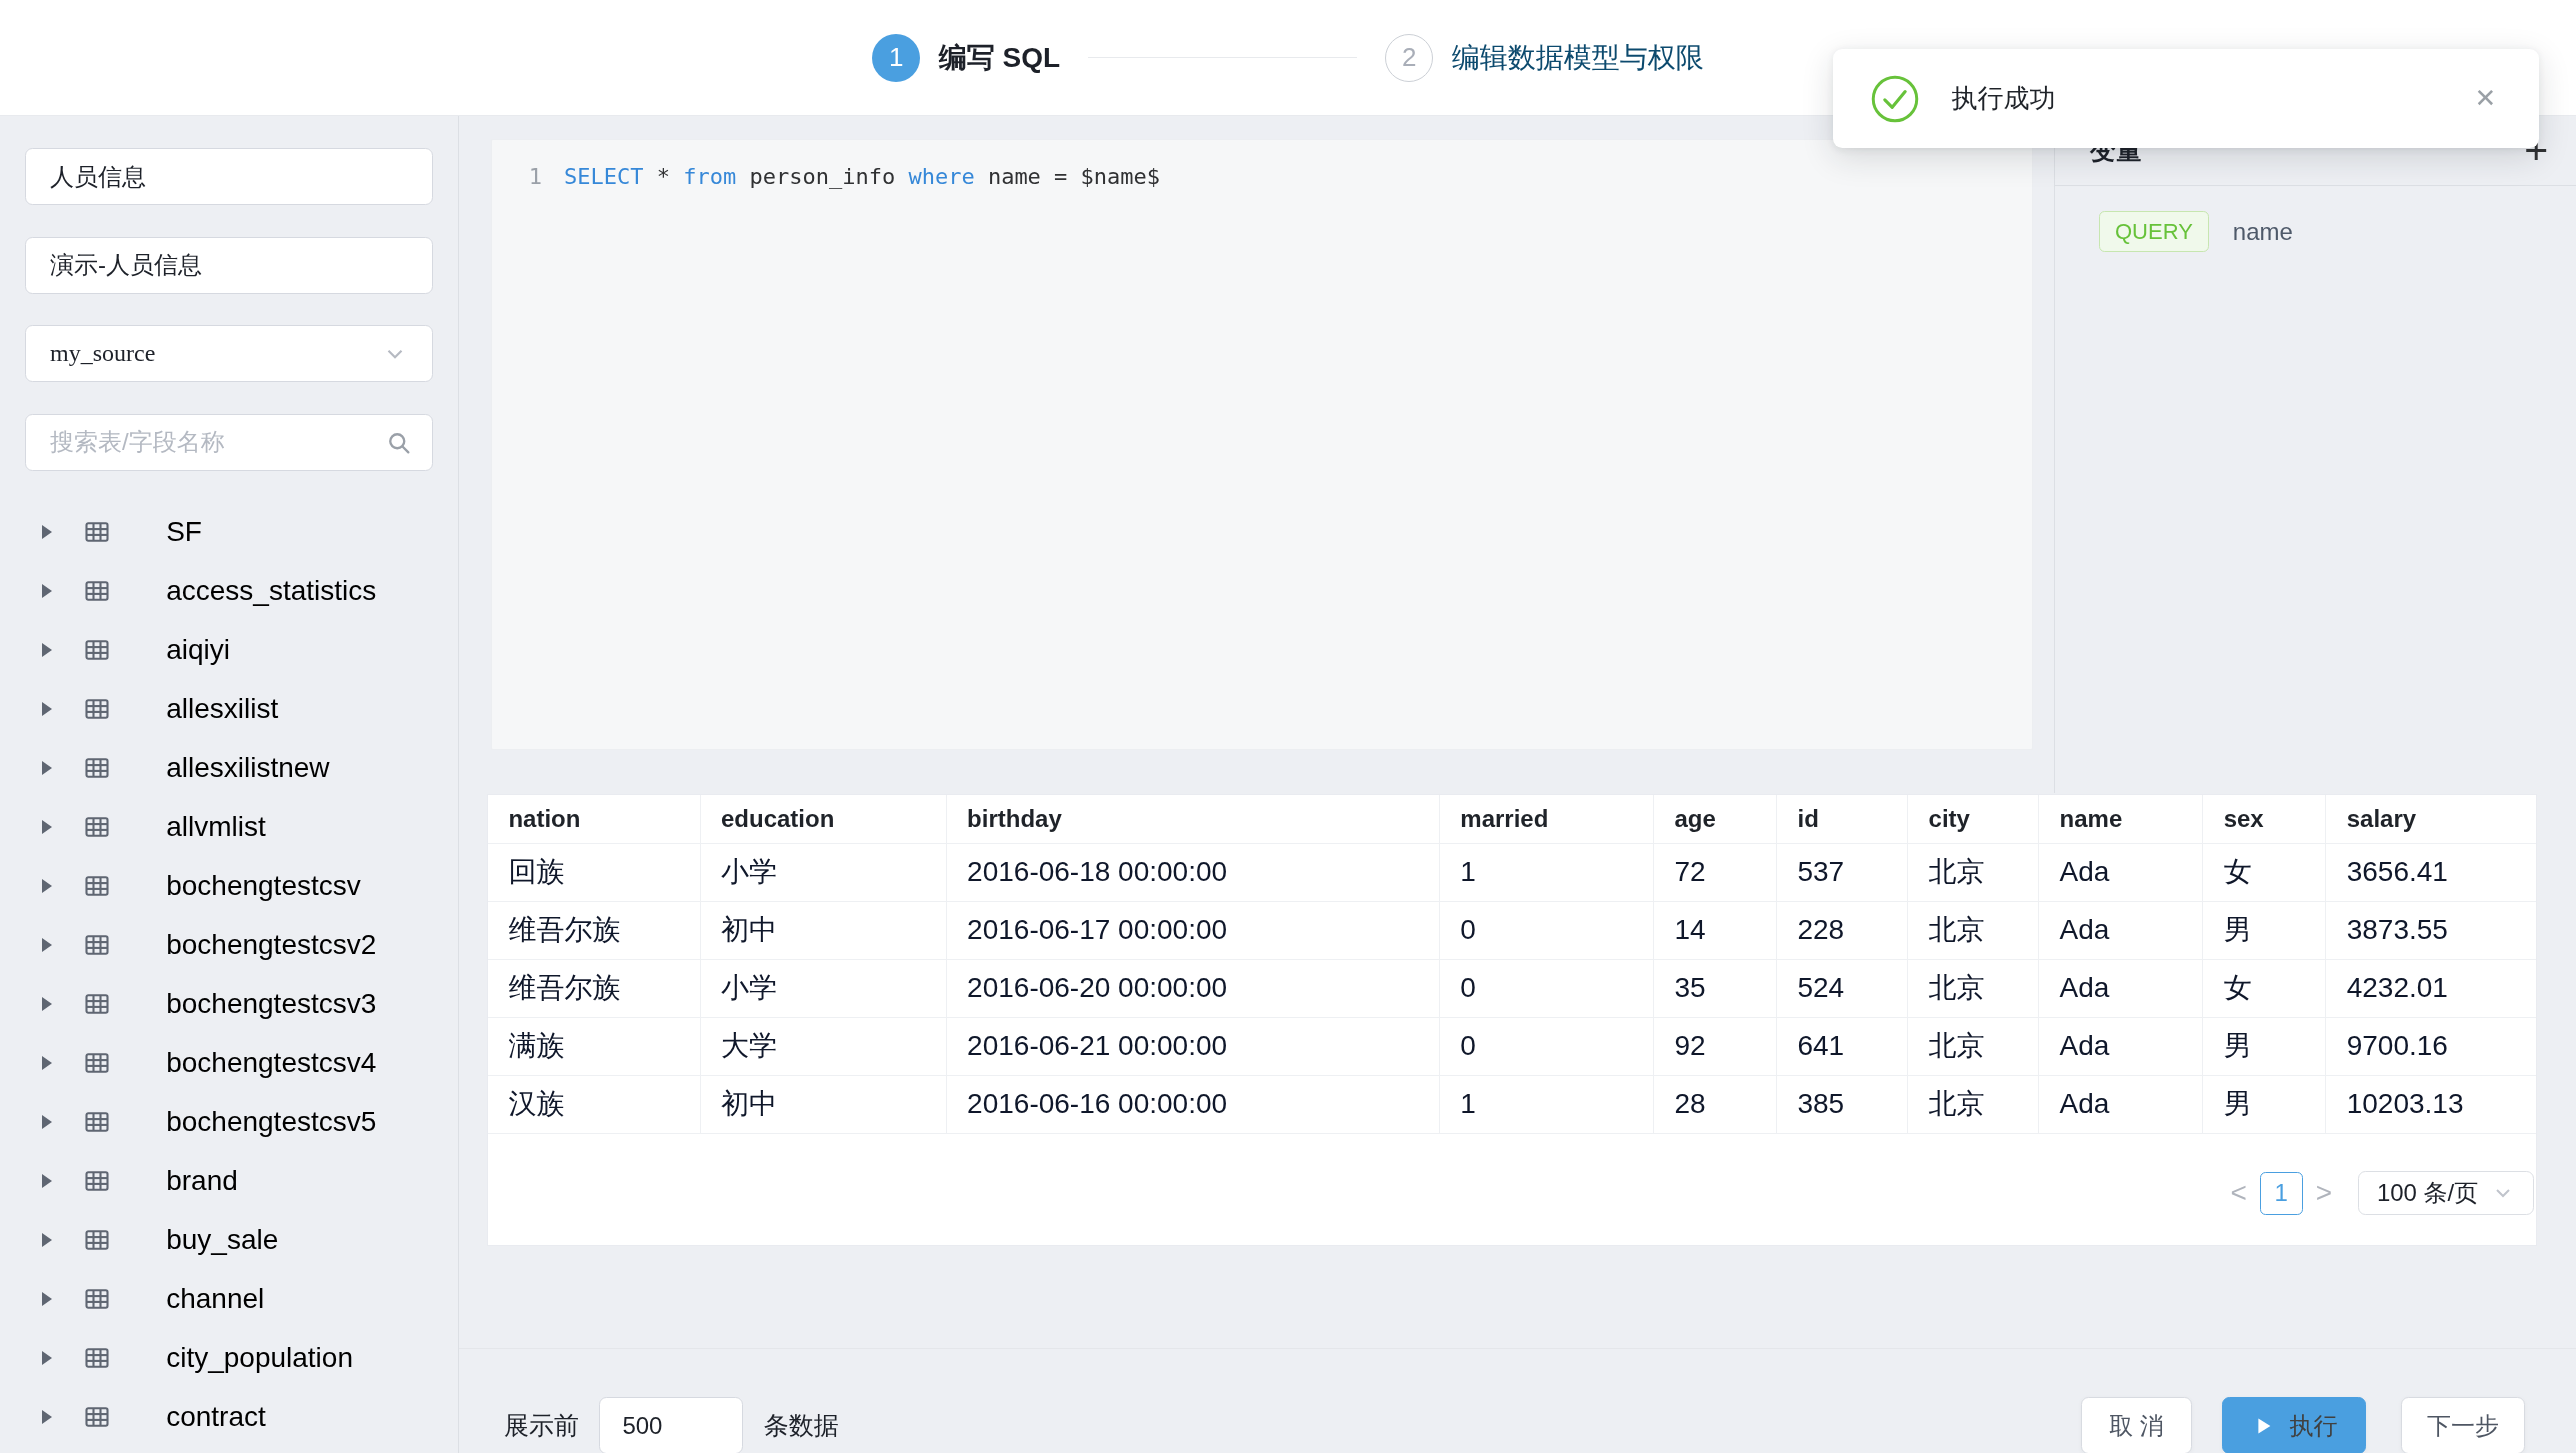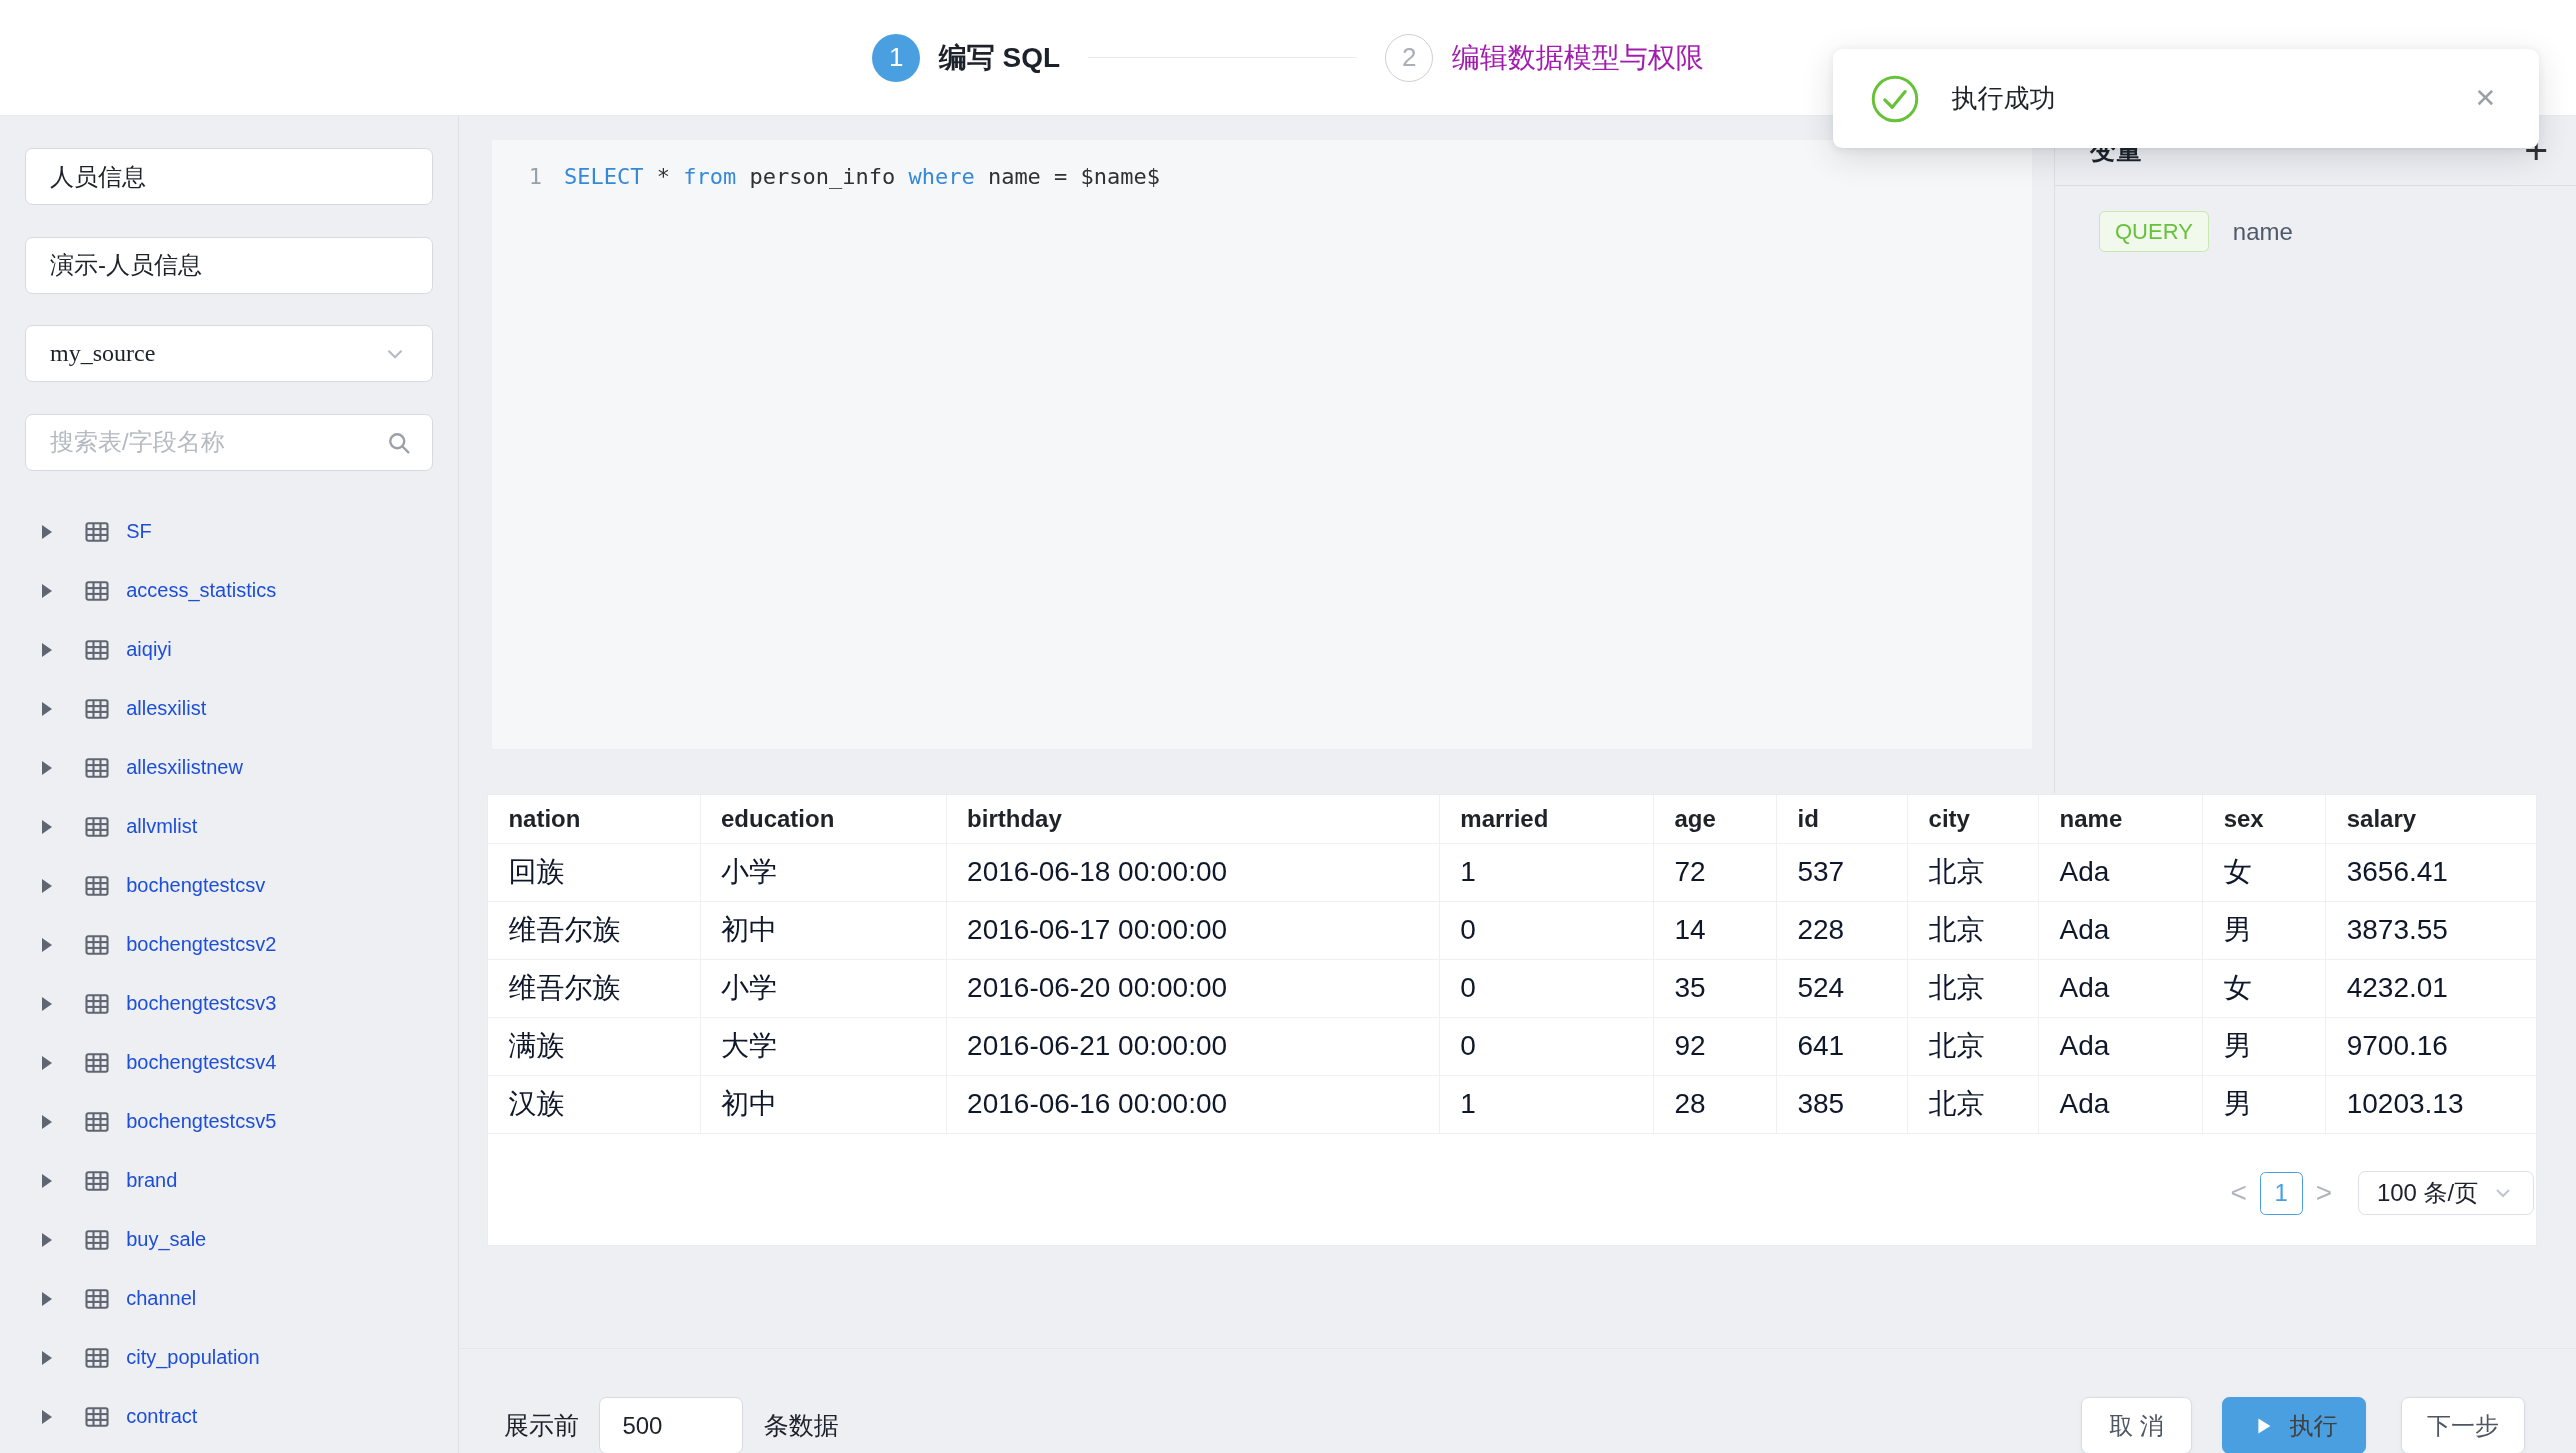--- a/index.html
+++ b/index.html
@@ -20,21 +20,21 @@
   .step { display:flex; align-items:center; }
   .step-circle {
     width:48px; height:48px; border-radius:50%;
     display:flex; align-items:center; justify-content:center;
     font-size:26px;
   }
   .step.active .step-circle { background:#4a9fe0; color:#fff; }
   .step.inactive .step-circle { background:#fff; border:1.9px solid #ccd0d6; color:#a9aeb8; }
   .step-label { margin-left:18.5px; font-size:28px; }
   .step.active .step-label { font-weight:bold; color:#1d2129; }
-  .step.inactive .step-label { color:#a21caf; }
+  .step.inactive .step-label { color:#0c4a6e; }
   .step-line { width:269px; height:1.9px; background:#e8eaed; margin:0 28px; }
 
   
   .toast {
     position:absolute; left:1833px; top:49px; width:706px; height:99px;
     background:#fff; border-radius:9.3px; z-index:50;
     box-shadow:0 9.3px 33px rgba(31,35,41,.14), 0 1.9px 7.4px rgba(31,35,41,.08);
     display:flex; align-items:center; padding:0 37px;
   }
   .toast-msg { font-size:26px; color:#1f2329; margin-left:31.5px; flex:1; }
@@ -63,21 +63,21 @@
   .tree-item {
     height:59px; display:flex; align-items:center;
     padding-left:16.7px; cursor:pointer;
   }
   .caret {
     width:0; height:0;
     border-top:7.4px solid transparent; border-bottom:7.4px solid transparent;
     border-left:10.2px solid #5f6672; margin-right:31.5px; flex:none;
   }
   .grid-ic { flex:none; margin-right:15px; }
-  .tree-label { font-size:20px; color:#1d4ed8; white-space:nowrap; }
+  .tree-label { font-size:28px; color:#000000; white-space:nowrap;margin-left:40px; }
 
   
   .editor {
     position:absolute; left:491px; top:139px; width:1542px; height:611px;
     background:#f6f7f8; border:0.9px solid #eceef1; border-radius:1.9px;
     padding:24px 0 0 28px;
     font-family:"DejaVu Sans Mono","Liberation Mono",monospace;
     font-size:22px; cursor:text;
   }
   .code-line { display:flex; align-items:baseline; }

